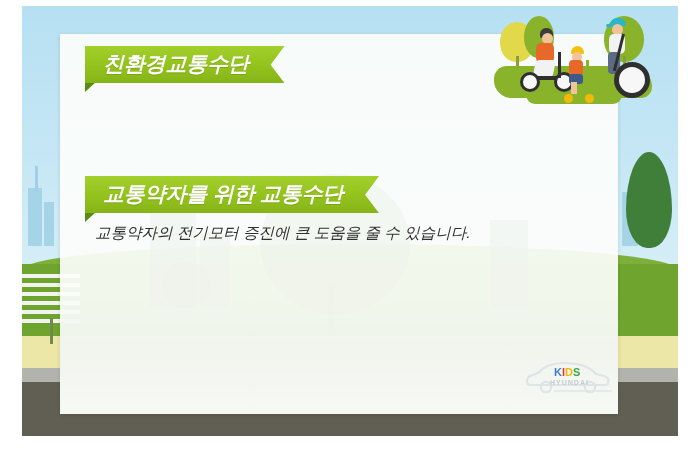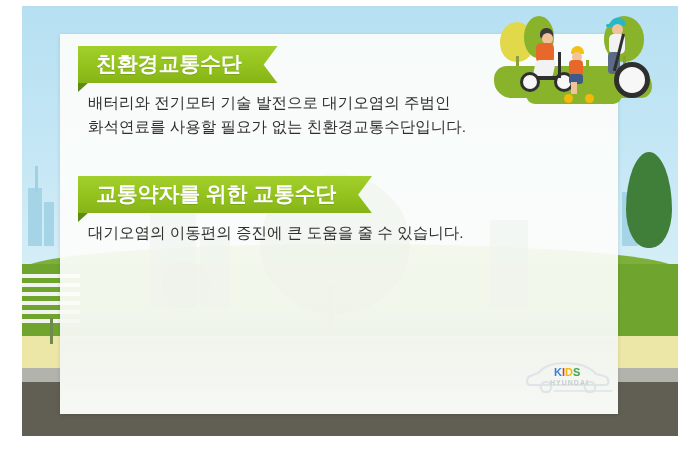--- a/index.html
+++ b/index.html
@@ -148,21 +148,21 @@
   .ghost-ground {
     position: absolute;
     left: 0;
     bottom: 0;
     width: 100%;
     height: 118px;
     background: linear-gradient(180deg, rgba(240,244,237,0) 0%, rgba(238,243,235,0.85) 40%, rgba(247,249,245,0.95) 100%);
   }
 
   
-  .block { position: absolute; left: 0; width: 100%; }
+  .block { position: absolute; left: 7px; width: 100%; font-style: italic; }
 
   .ribbon-wrap {
     position: relative;
     display: inline-block;
     margin-left: 18px;
   }
   .ribbon-fold {
     position: absolute;
     left: 0px;
     bottom: -9px;
@@ -311,30 +311,28 @@
       <div class="ghost ghost-tree-canopy" style="left:200px; top:140px; width:150px; height:140px;"></div>
       <div class="ghost ghost-tree-canopy" style="left:102px; top:228px; width:48px; height:46px;"></div>
       <div class="ghost" style="left:268px; top:250px; width:6px; height:46px; background:#eef2e9;"></div>
       <div class="ghost-ground"></div>
 
       <div class="block" style="top:12px;">
         <div class="ribbon-wrap">
           <span class="ribbon-fold"></span>
           <span class="ribbon">친환경교통수단</span>
         </div>
-        <div class="body-text">배터리와 전기모터 기술 발전으로 대기오염의 주범인
-화석연료를 사용할 필요가 없는 친환경교통수단입니다.</div>
       </div>
 
       <div class="block" style="top:142px;">
         <div class="ribbon-wrap">
           <span class="ribbon-fold"></span>
           <span class="ribbon">교통약자를 위한 교통수단</span>
         </div>
-        <div class="body-text">대기오염의 이동편의 증진에 큰 도움을 줄 수 있습니다.</div>
+        <div class="body-text">교통약자의 전기모터 증진에 큰 도움을 줄 수 있습니다.</div>
       </div>
 
 
       <div class="logo">
         <svg class="logo-car" viewBox="0 0 88 38">
           <path d="M6 27 C2 27 2 20 6 18 L14 15 C20 8 28 5 40 5 C56 5 66 9 72 16 L80 18 C85 19 86 26 82 27 L70 27 L18 27 Z" fill="none" stroke="#dfe4e8" stroke-width="2.2" stroke-linejoin="round"></path>
           <circle cx="22" cy="29" r="5.2" fill="none" stroke="#dfe4e8" stroke-width="2.2"></circle>
           <circle cx="66" cy="29" r="5.2" fill="none" stroke="#dfe4e8" stroke-width="2.2"></circle>
           <line x1="30" y1="33" x2="88" y2="33" stroke="#dfe4e8" stroke-width="1.6"></line>
         </svg>

